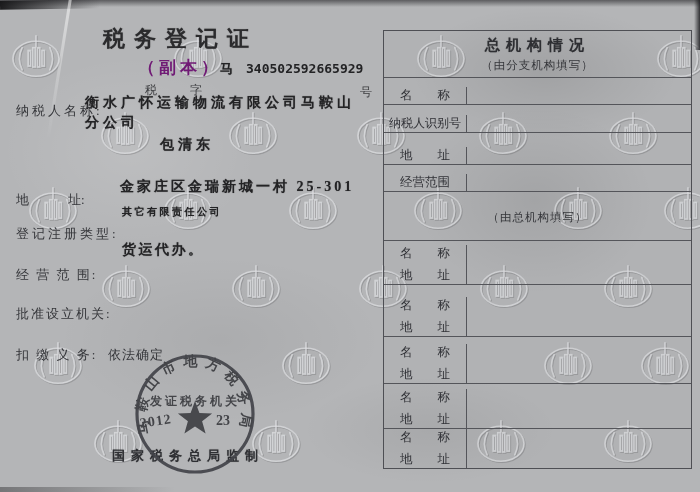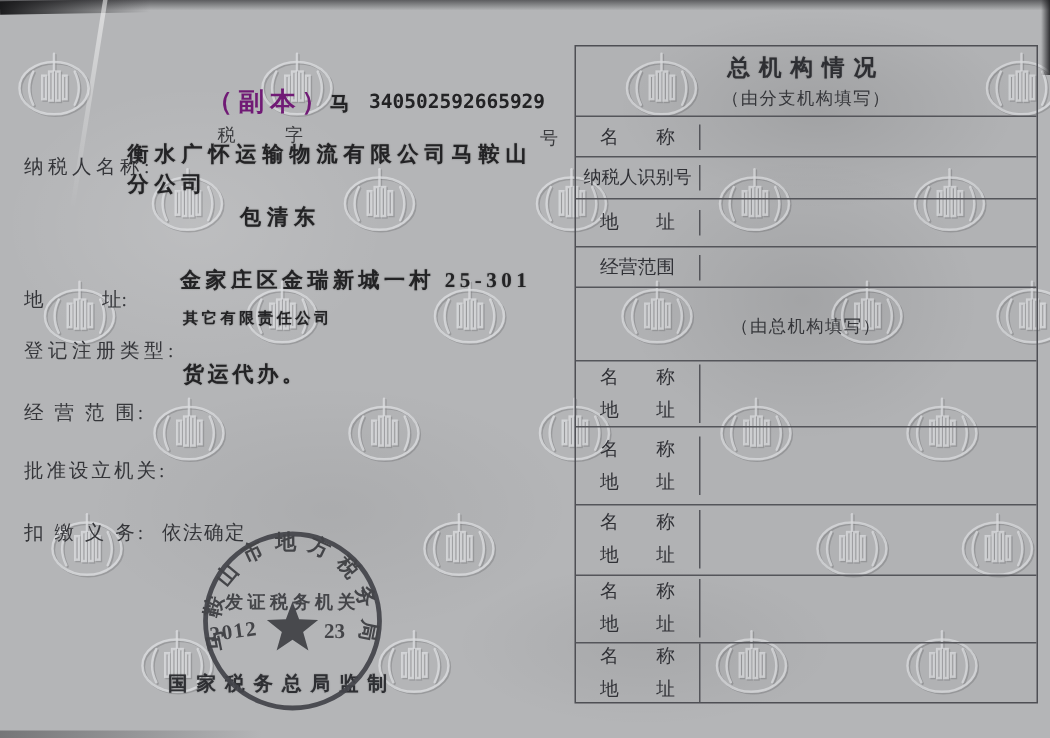--- a/index.html
+++ b/index.html
@@ -33,21 +33,21 @@
   .copy{font-size:17px;letter-spacing:4px;color:#701a75;font-weight:bold;}
   .serial{font-family:"DejaVu Sans Mono","Liberation Mono",monospace;font-size:13px;font-weight:bold;color:#232325;}
   .szh{font-size:12px;color:#3a3b3e;}
   .footer-txt{font-size:13px;font-weight:bold;letter-spacing:6px;color:#2e2f33;text-shadow:0 0 1px rgba(30,30,30,.4);}
   
   .tbl{
     position:absolute;left:383px;top:30px;width:307px;height:437px;
     border:1.5px solid #4e4f54;display:flex;flex-direction:column;
     background:rgba(0,0,0,0.015);
   }
-  .tr{display:flex;border-top:1px solid #54555a;align-items:center;}
+  .tr{display:flex;border-top:1px solid #54555a;align-items:flex-end;}
   .tr:first-child{border-top:none;}
   .th-block{flex-direction:column;align-items:center;justify-content:center;display:flex;}
   .tbl-title{font-size:15px;letter-spacing:6px;font-weight:bold;color:#2e2f33;text-shadow:0 0 1px rgba(30,30,30,.35);text-align:center;}
   .tbl-sub{font-size:11.5px;letter-spacing:1px;color:#35363a;margin-top:3px;}
   .tl{width:82px;border-right:1px solid #54555a;display:flex;align-items:center;justify-content:center;font-size:12.5px;color:#303136;flex-shrink:0;}
   .tl-pair{flex-direction:column;justify-content:center;gap:5px;}
   .tv{flex:1;}
   
   .stamp{position:absolute;left:132px;top:351px;width:126px;height:126px;opacity:.92;}
   .stamp text{fill:#3b3c40;}
@@ -195,20 +195,21 @@
       <use href="#emblem" x="1" y="1" class="emb-dark"></use>
       <use href="#emblem" class="emb-light"></use>
     </svg>
 
   <div class="edge-top"></div>
   <div class="edge-top-left"></div>
   <div class="edge-right"></div>
   <div class="edge-bottom-left"></div>
   <div class="crease"></div>
 
+  <div class="abs title" style="left:103px;top:24px">税务登记证</div>
 
   <div class="abs copy" style="left:138px;top:56px">（副本）</div>
   <div class="abs typed" style="left:220px;top:60px;font-size:13px">马</div>
   <div class="abs serial" style="left:246px;top:61px">340502592665929</div>
 
   <div class="abs szh" style="left:145px;top:82px">税</div>
   <div class="abs szh" style="left:190px;top:82px">字</div>
   <div class="abs szh" style="left:360px;top:84px">号</div>
 
   <div class="abs typed" style="left:85px;top:94px;font-size:14px;letter-spacing:4px">衡水广怀运输物流有限公司马鞍山</div>

